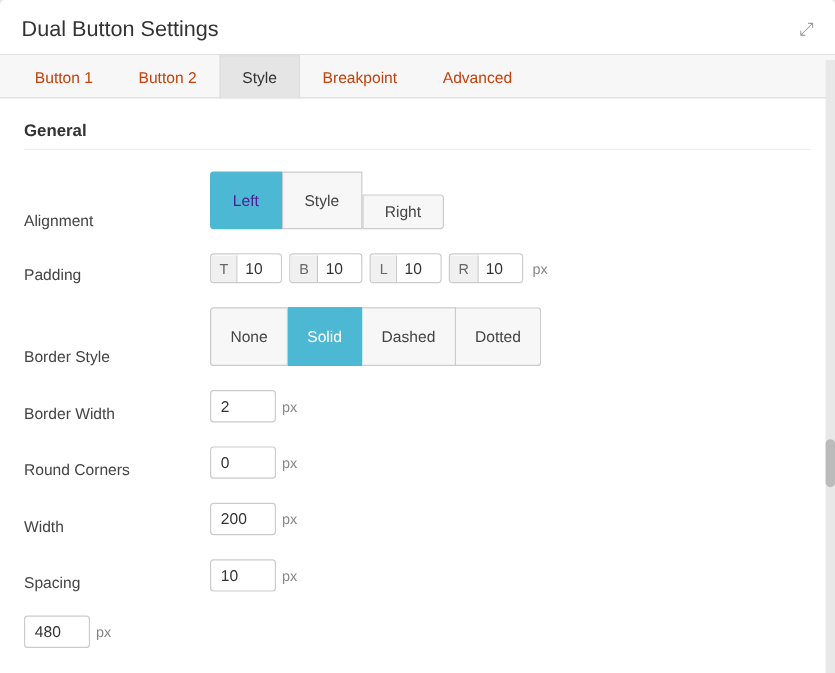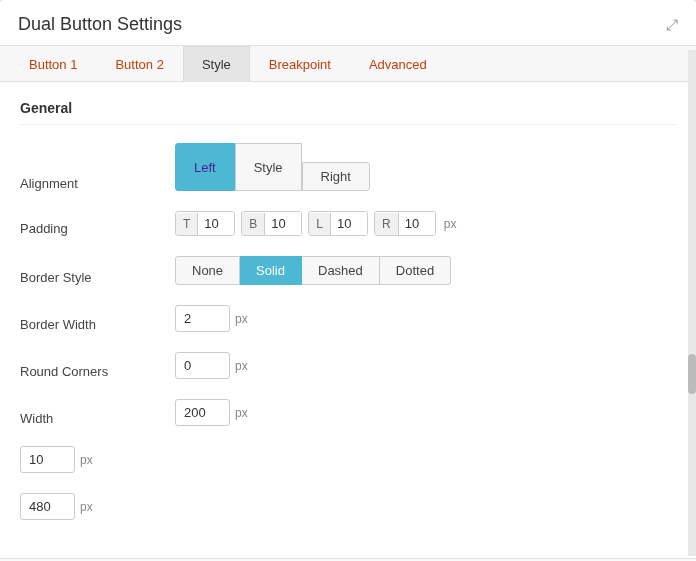--- a/index.html
+++ b/index.html
@@ -143,21 +143,21 @@
     .unit-label {
       color: #888;
       font-size: 12px;
       margin-left: 2px;
     }
     
     .btn-group-border {
       display: flex;
     }
     .border-btn {
-      padding: 6px 16px;
+      padding: 16px 16px;
       border: 1px solid #ccc;
       background: #f7f7f7;
       cursor: pointer;
       font-size: 13px;
       color: #444;
       margin: 0;
       outline: none;
     }
     .border-btn:first-child { border-radius: 3px 0 0 3px; }
     .border-btn:last-child { border-radius: 0 3px 3px 0; }
@@ -332,20 +332,21 @@
 
     <div class="form-row">
       <div class="form-label">Width</div>
       <div class="form-control num-field">
         <input class="num-input" type="text" value="200" style="">
         <span class="px-label">px</span>
       </div>
     </div>
 
     <div class="form-row">
+      <div class="form-label">Spacing</div>
       <div class="form-control num-field">
         <input class="num-input" type="text" value="10" style="">
         <span class="px-label">px</span>
       </div>
     </div>
 
     <div class="form-row">
       <div class="form-control num-field">
         <input class="num-input" type="text" value="480" style="">
         <span class="px-label">px</span>

